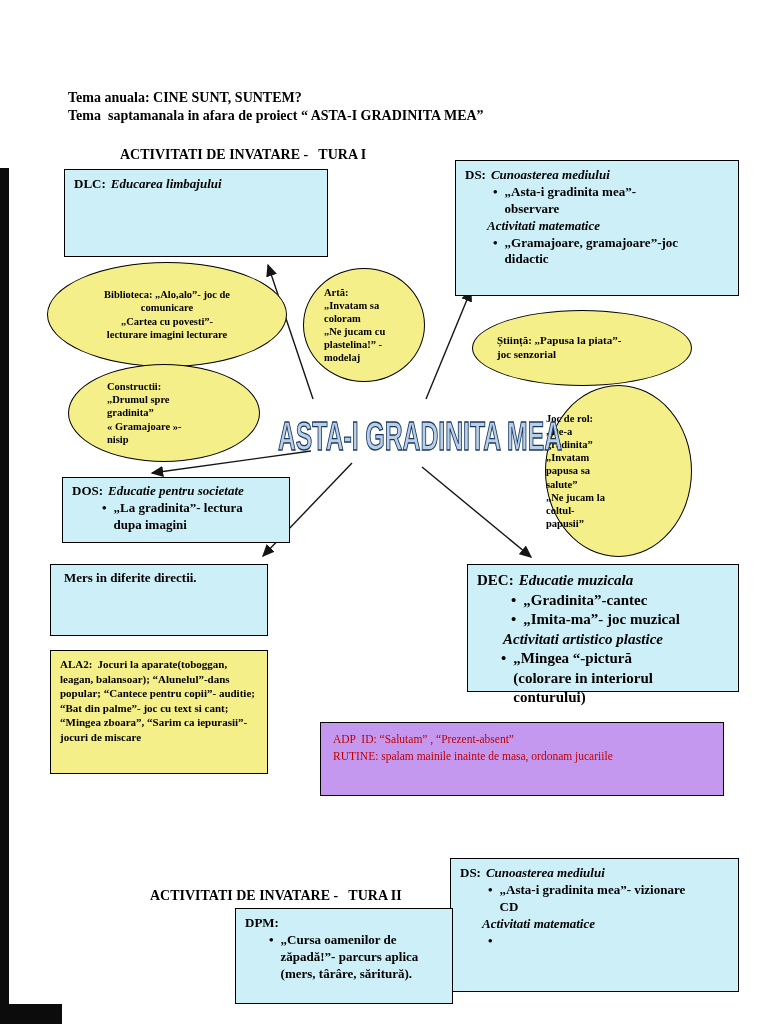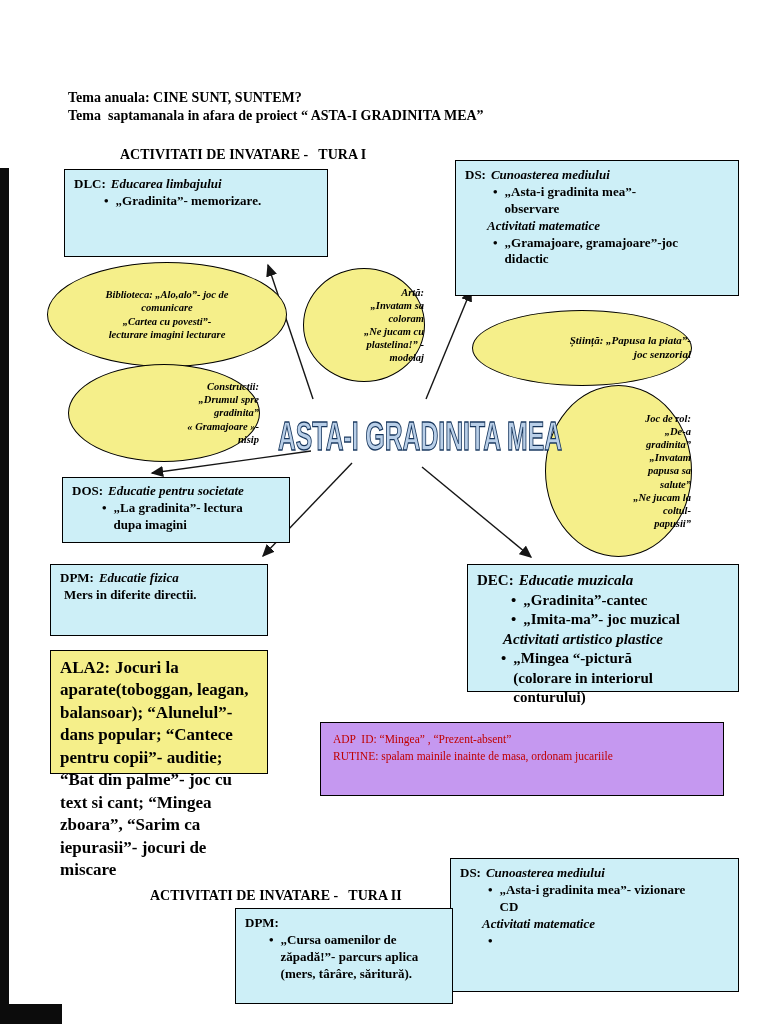--- a/index.html
+++ b/index.html
@@ -13,32 +13,32 @@
   .box.purple{background:var(--purple-box,#c598f0);}
   .pad{padding:6px 9px;}
   .code{margin-right:5px;}
   .ital{font-style:italic;}
   .pre{white-space:pre-line;}
   .bullet-row{display:flex;align-items:flex-start;}
   .bul{flex:0 0 auto;margin-right:7px;}
   .bul::before{content:"•";}
   .ellipse{position:absolute;background:var(--yellow-fill,#f5ef8a);border:1px solid var(--box-border,#000);
            border-radius:50%;display:flex;align-items:center;justify-content:center;
-           font-weight:bold;font-style:italic;font-size:10.5px;line-height:1.25;text-align:center;}
+           font-weight:bold;font-size:10.5px;line-height:1.25;text-align:center;}
   .ellipse .body{width:100%;}
-  .ellipse.left .body{text-align:right;}
+  .ellipse.left .body{text-align:left;}
   .arrows{position:absolute;left:0;top:0;pointer-events:none;}
   .arrows line{stroke:#151515;stroke-width:1.4;}
   .center-art{position:absolute;}
   .center-art text{font-family:"Liberation Sans",sans-serif;font-weight:bold;font-size:40px;
                    fill:var(--art-fill,#b9cfe8);stroke:var(--art-stroke,#17365d);stroke-width:1.3px;}
   .adp-line{color:var(--red-text,#c00000);font-size:11.5px;font-weight:normal;white-space:pre;line-height:1.5;}
   .edge-left{left:0;top:168px;width:9px;height:842px;background:#0c0c0c;}
   .edge-bottom{left:0;top:1004px;width:62px;height:20px;background:#0c0c0c;}
-  .small-bold{font-size:17px;}
+  .small-bold{font-size:11px;}
 </style>
 </head>
 <body>
 
 <div class="page">
 
   <div class="abs edge-left"></div>
   <div class="abs edge-bottom"></div>
 
   <svg class="arrows" width="768" height="1024">
@@ -54,24 +54,20 @@
     <line x1="422" y1="467" x2="531" y2="557" marker-end="url(#ah)"></line>
   </svg>
 
   <div class="hdr" style="left:68px;top:90px">Tema anuala: CINE SUNT, SUNTEM?</div>
   <div class="hdr" style="left:68px;top:108px">Tema  saptamanala in afara de proiect “ ASTA-I GRADINITA MEA”</div>
   <div class="hdr" style="left:120px;top:147px">ACTIVITATI DE INVATARE -   TURA I</div>
 
   <div class="box cyan" style="left:64px;top:169px;width:262px;height:86px">
     <div class="pad">
       <div><span class="code">DLC:</span><span class="ital">Educarea limbajului</span></div>
-      <div class="bullet-row" style="padding-left:30px">
-          <span class="bul"></span>
-          <span class="pre">„Gradinita”- memorizare.</span>
-        </div>
     </div>
   </div>
 
   <div class="box cyan" style="left:455px;top:160px;width:282px;height:134px">
     <div class="pad">
       <div><span class="code">DS:</span><span class="ital">Cunoasterea mediului</span></div>
       <div class="bullet-row" style="padding-left:28px">
           <span class="bul"></span>
           <span class="pre">„Asta-i gradinita mea”-
 observare</span>
@@ -136,21 +132,20 @@
       <div class="bullet-row" style="padding-left:30px">
           <span class="bul"></span>
           <span class="pre">„La gradinita”- lectura
 dupa imagini</span>
         </div>
     </div>
   </div>
 
   <div class="box cyan" style="left:50px;top:564px;width:216px;height:70px">
     <div class="pad" style="padding:5px 9px">
-      <div><span class="code">DPM:</span><span class="ital">Educatie fizica</span></div>
       <div style="padding-left:4px">Mers in diferite directii.</div>
     </div>
   </div>
 
   <div class="box cyan" style="left:467px;top:564px;width:270px;height:126px;font-size:15px">
     <div class="pad">
       <div><span class="code">DEC:</span><span class="ital">Educatie muzicala</span></div>
       <div class="bullet-row" style="padding-left:34px">
           <span class="bul"></span>
           <span>„Gradinita”-cantec</span>
@@ -169,21 +164,21 @@
   </div>
 
   <div class="box yellow small-bold" style="left:50px;top:650px;width:216px;height:122px;line-height:1.32">
     <div class="pad">
       <span class="code">ALA2:</span><span>Jocuri la aparate(toboggan, leagan, balansoar); “Alunelul”-dans popular; “Cantece pentru copii”- auditie; “Bat din palme”- joc cu text si cant; “Mingea zboara”, “Sarim ca iepurasii”- jocuri de miscare</span>
     </div>
   </div>
 
   <div class="box purple" style="left:320px;top:722px;width:402px;height:72px">
     <div class="pad" style="padding:8px 12px">
-      <div class="adp-line">ADP  ID: “Mingea” , “Prezent-absent”</div>
+      <div class="adp-line">ADP  ID: “Salutam” , “Prezent-absent”</div>
       <div class="adp-line">RUTINE: spalam mainile inainte de masa, ordonam jucariile</div>
     </div>
   </div>
 
   <div class="hdr" style="left:150px;top:888px">ACTIVITATI DE INVATARE -   TURA II</div>
 
   <div class="box cyan" style="left:450px;top:858px;width:287px;height:132px">
     <div class="pad">
       <div><span class="code">DS:</span><span class="ital">Cunoasterea mediului</span></div>
       <div class="bullet-row" style="padding-left:28px">

